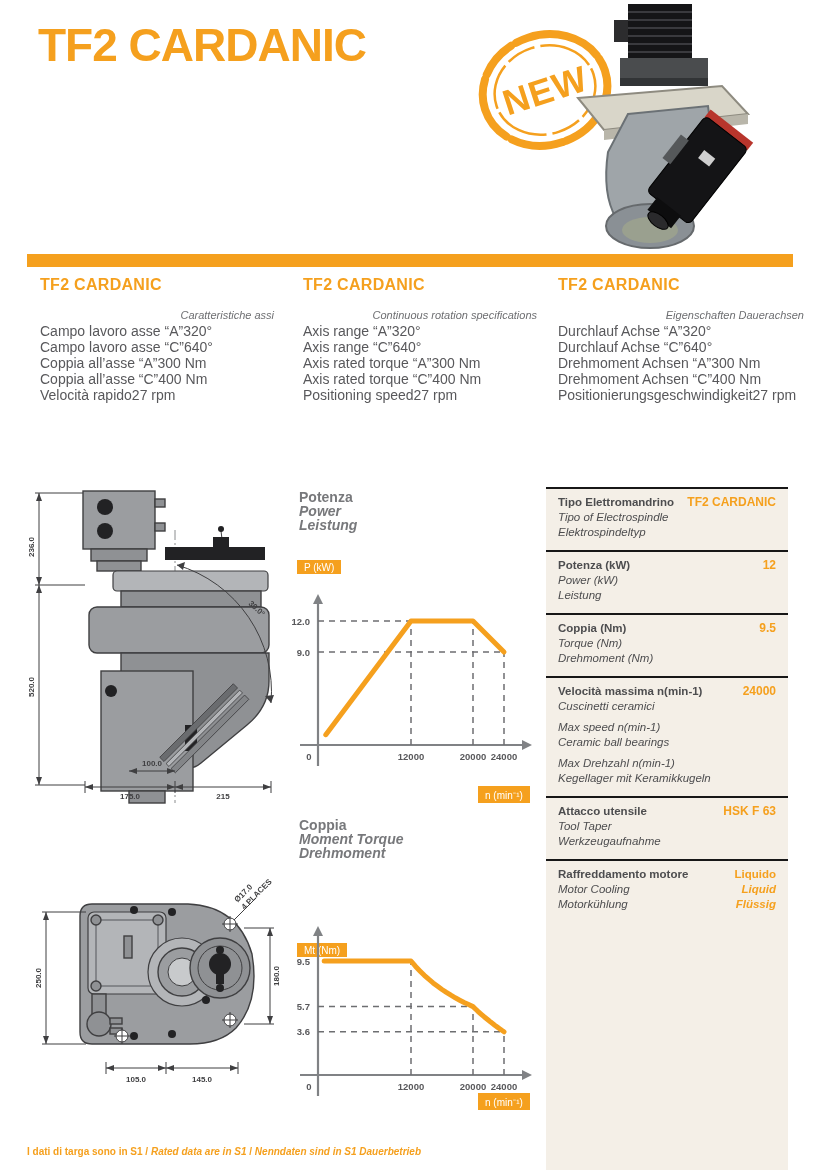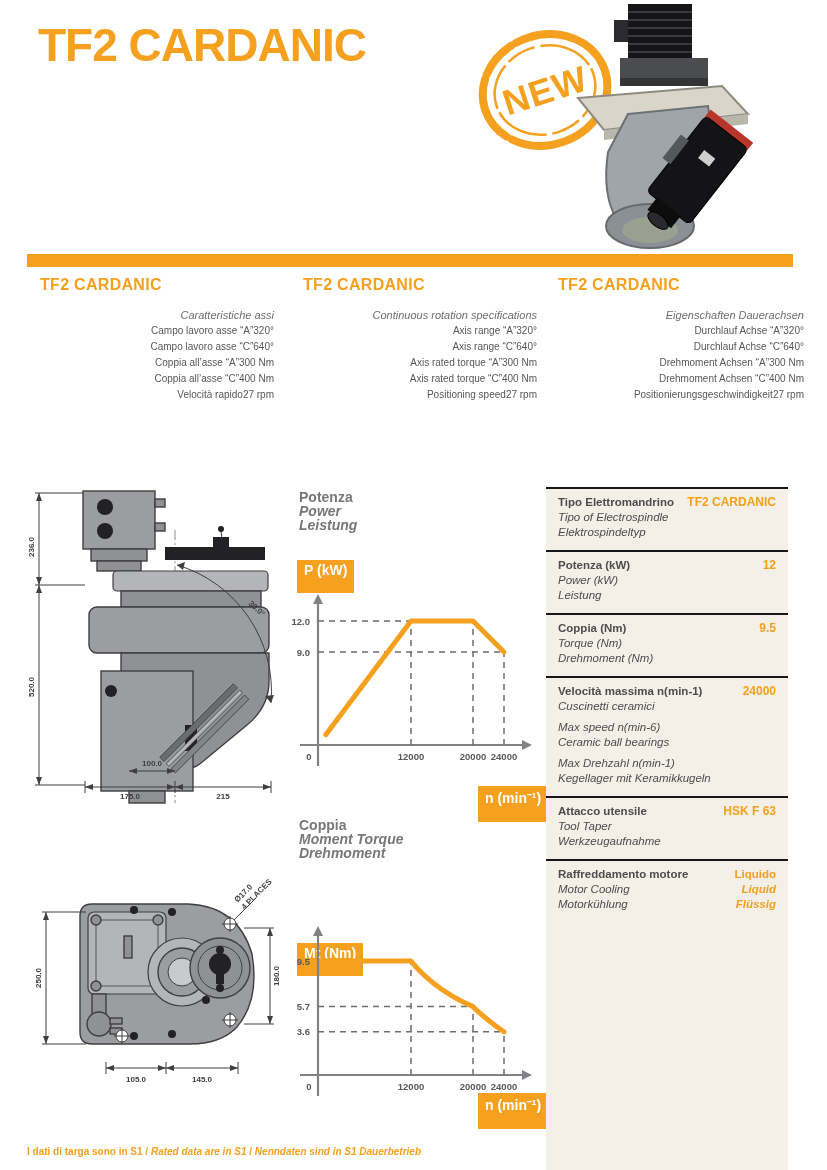--- a/index.html
+++ b/index.html
@@ -8,27 +8,27 @@
   
   .main-title{position:absolute;left:38px;top:18px;font-size:46px;font-weight:800;
               color:#F5A01E;letter-spacing:-1px;}
   .stamp{position:absolute;left:470px;top:26px;width:150px;height:135px;}
   .photo{position:absolute;left:550px;top:2px;width:210px;height:255px;}
   .orange-bar{position:absolute;left:27px;top:254px;width:766px;height:13px;background:#F5A01E;}
   
   .spec-col{position:absolute;top:276px;width:234px;}
   .spec-col .col-title{font-size:16px;font-weight:800;color:#F5A01E;letter-spacing:.3px;margin-bottom:13px;}
   .spec-col .col-subtitle{font-style:italic;font-size:11px;line-height:16px;color:#6d6e71;text-align:right;}
-  .spec-row{display:flex;justify-content:flex-end;font-size:10px;line-height:16px;color:#58585b;}
+  .spec-row{display:flex;justify-content:flex-start;font-size:14px;line-height:16px;color:#58585b;}
   .spec-row .v{white-space:nowrap;}
   
   .chart-title{position:absolute;font-size:14px;font-weight:700;color:#77787b;line-height:14px;}
   .chart-title .it{font-style:italic;}
-  .badge{position:absolute;background:#F5A01E;color:#fff;font-size:14px;font-weight:700;
-         padding:2px 7px 15px;white-space:nowrap;}
+  .badge{position:absolute;background:#F5A01E;color:#fff;font-size:10px;font-weight:400;
+         padding:2px 7px 1px;white-space:nowrap;}
   svg.chart{position:absolute;overflow:visible;}
   .ax{stroke:#808285;stroke-width:2.2;}
   .axf{fill:#808285;}
   .gd{stroke:#6d6e71;stroke-width:1.5;stroke-dasharray:6 5;}
   .crv{stroke:#F5A01E;stroke-width:5;fill:none;stroke-linejoin:round;stroke-linecap:round;}
   .tk{font:bold 9.5px "Liberation Sans",sans-serif;fill:#58585b;}
   
   svg.draw{position:absolute;}
   .dim{font:bold 8px "Liberation Sans",sans-serif;fill:#3f3f41;}
   .dl{stroke:#3f3f41;stroke-width:1;}
@@ -372,21 +372,21 @@
     </div>
     <div class="p-row">
       <div class="l1">Coppia (Nm)</div>
       <div class="li">Torque (Nm)</div>
       <div class="li">Drehmoment (Nm)</div>
       <div class="p-val">9.5</div>
     </div>
     <div class="p-row">
       <div class="l1">Velocità massima n(min-1)</div>
       <div class="li">Cuscinetti ceramici</div>
-      <div class="li gap-top">Max speed n(min-6)</div>
+      <div class="li gap-top">Max speed n(min-1)</div>
       <div class="li">Ceramic ball bearings</div>
       <div class="li gap-top">Max Drehzahl n(min-1)</div>
       <div class="li">Kegellager mit Keramikkugeln</div>
       <div class="p-val">24000</div>
     </div>
     <div class="p-row">
       <div class="l1">Attacco utensile</div>
       <div class="li">Tool Taper</div>
       <div class="li">Werkzeugaufnahme</div>
       <div class="p-val">HSK F 63</div>

